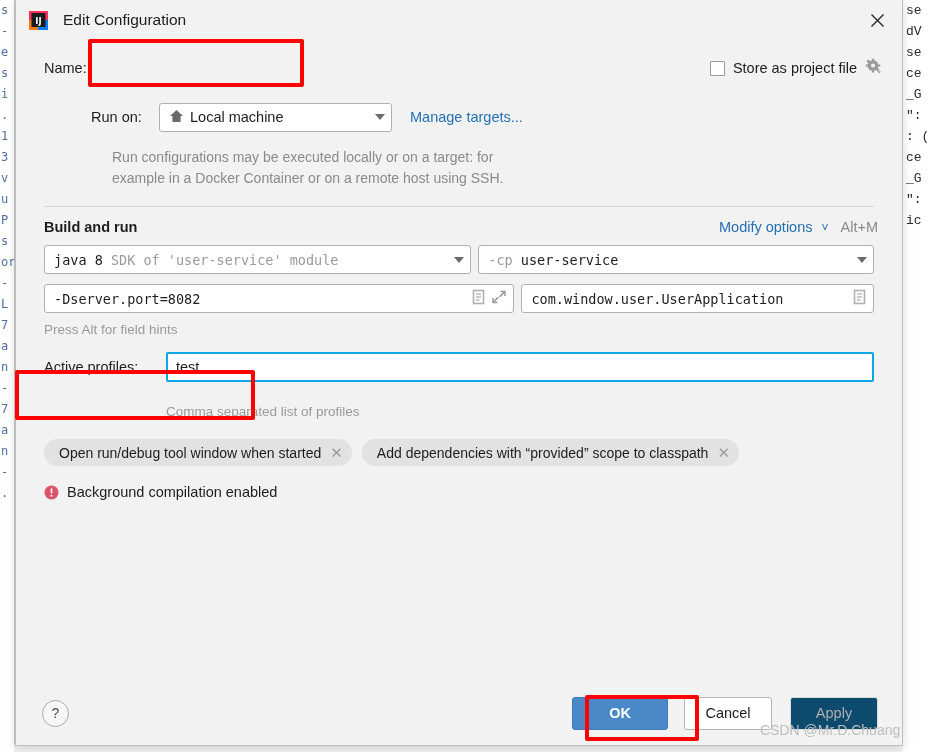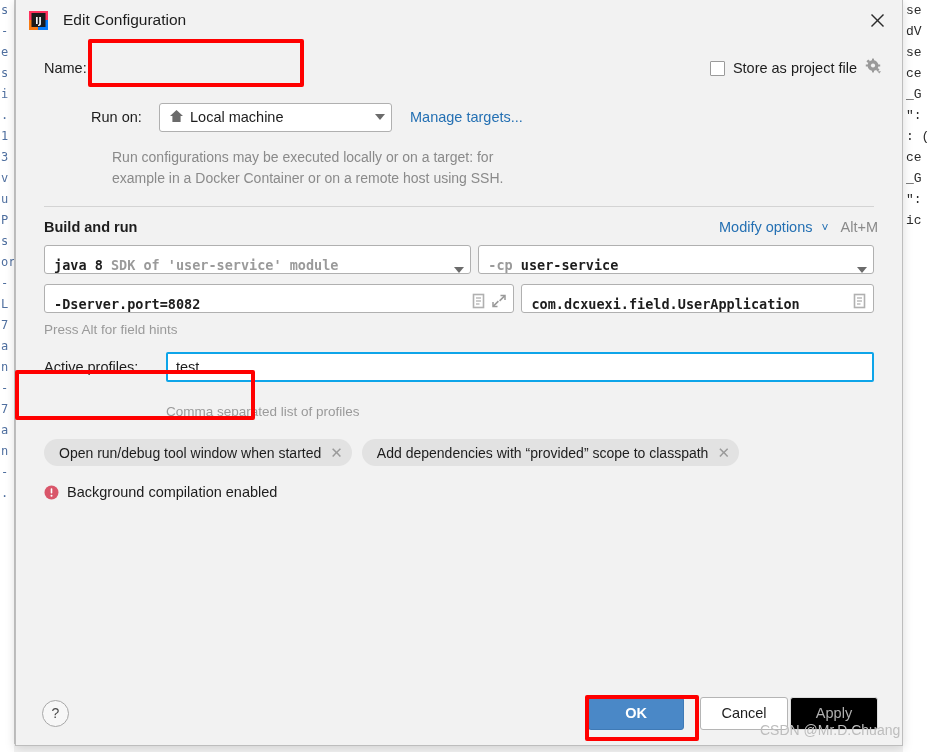--- a/index.html
+++ b/index.html
@@ -228,28 +228,27 @@
     padding: 0 28px;
     margin-top: 10px;
   }
   .field {
     height: 29px;
     background: #ffffff;
     border: 1px solid #b0b0b0;
     border-radius: 3px;
     box-sizing: border-box;
     display: flex;
-    align-items: flex-end;
+    align-items: center;
     padding: 0 6px 0 9px;
     font-family: "DejaVu Sans Mono", monospace;
     font-size: 13.5px;
     color: #1d1d1d;
     overflow: hidden;
     white-space: nowrap;
-    font-weight: bold;
   }
   .field .mono-dim { color: #9a9a9a; }
   .field .ftext { flex: 1; overflow: hidden; text-overflow: ellipsis; }
   .sdk-field { width: 445px; }
   .cp-field { width: 412px; }
   .vm-field { width: 490px; }
   .main-field { width: 367px; }
 
   .ficon { flex: none; margin-left: 5px; cursor: pointer; }
 
@@ -369,25 +368,25 @@
     width: 96px;
   }
   .btn-cancel {
     background: #ffffff;
     border: 1px solid #b5b5b5;
     color: #1d1d1d;
     width: 88px;
     margin-left: 16px;
   }
   .btn-apply {
-    background: #000000;
+    background: #0c4a6e;
     border: 1px solid #dcdcdc;
     color: #b0b0b0;
     width: 88px;
-    margin-left: 2px;
+    margin-left: 18px;
     margin-right: 24px;
     cursor: default;
   }
 
   
   .annot {
     position: absolute;
     border: 4px solid #ff0000;
     box-sizing: border-box;
     pointer-events: none;
@@ -580,21 +579,21 @@
       <span class="ficon">
         <svg width="16" height="16" viewBox="0 0 16 16">
           <path d="M9.5 2.5 L14 2.5 L14 7" fill="none" stroke="#9a9a9a" stroke-width="1.5"></path>
           <line x1="13.6" y1="2.9" x2="8.6" y2="7.9" stroke="#9a9a9a" stroke-width="1.5"></line>
           <path d="M6.5 13.5 L2 13.5 L2 9" fill="none" stroke="#9a9a9a" stroke-width="1.5"></path>
           <line x1="2.4" y1="13.1" x2="7.4" y2="8.1" stroke="#9a9a9a" stroke-width="1.5"></line>
         </svg>
       </span>
     </div>
     <div class="field main-field">
-      <span class="ftext">com.dcxuexi.field.UserApplication</span>
+      <span class="ftext">com.window.user.UserApplication</span>
       <span class="ficon">
         <svg width="15" height="16" viewBox="0 0 15 16">
           <rect x="2.5" y="1.5" width="10" height="13" fill="#ffffff" stroke="#b0b0b0" stroke-width="1.6"></rect>
           <line x1="5" y1="5" x2="10" y2="5" stroke="#9a9a9a" stroke-width="1.2"></line>
           <line x1="5" y1="8" x2="10" y2="8" stroke="#9a9a9a" stroke-width="1.2"></line>
           <line x1="5" y1="11" x2="8.5" y2="11" stroke="#9a9a9a" stroke-width="1.2"></line>
         </svg>
       </span>
     </div>
   </div>

